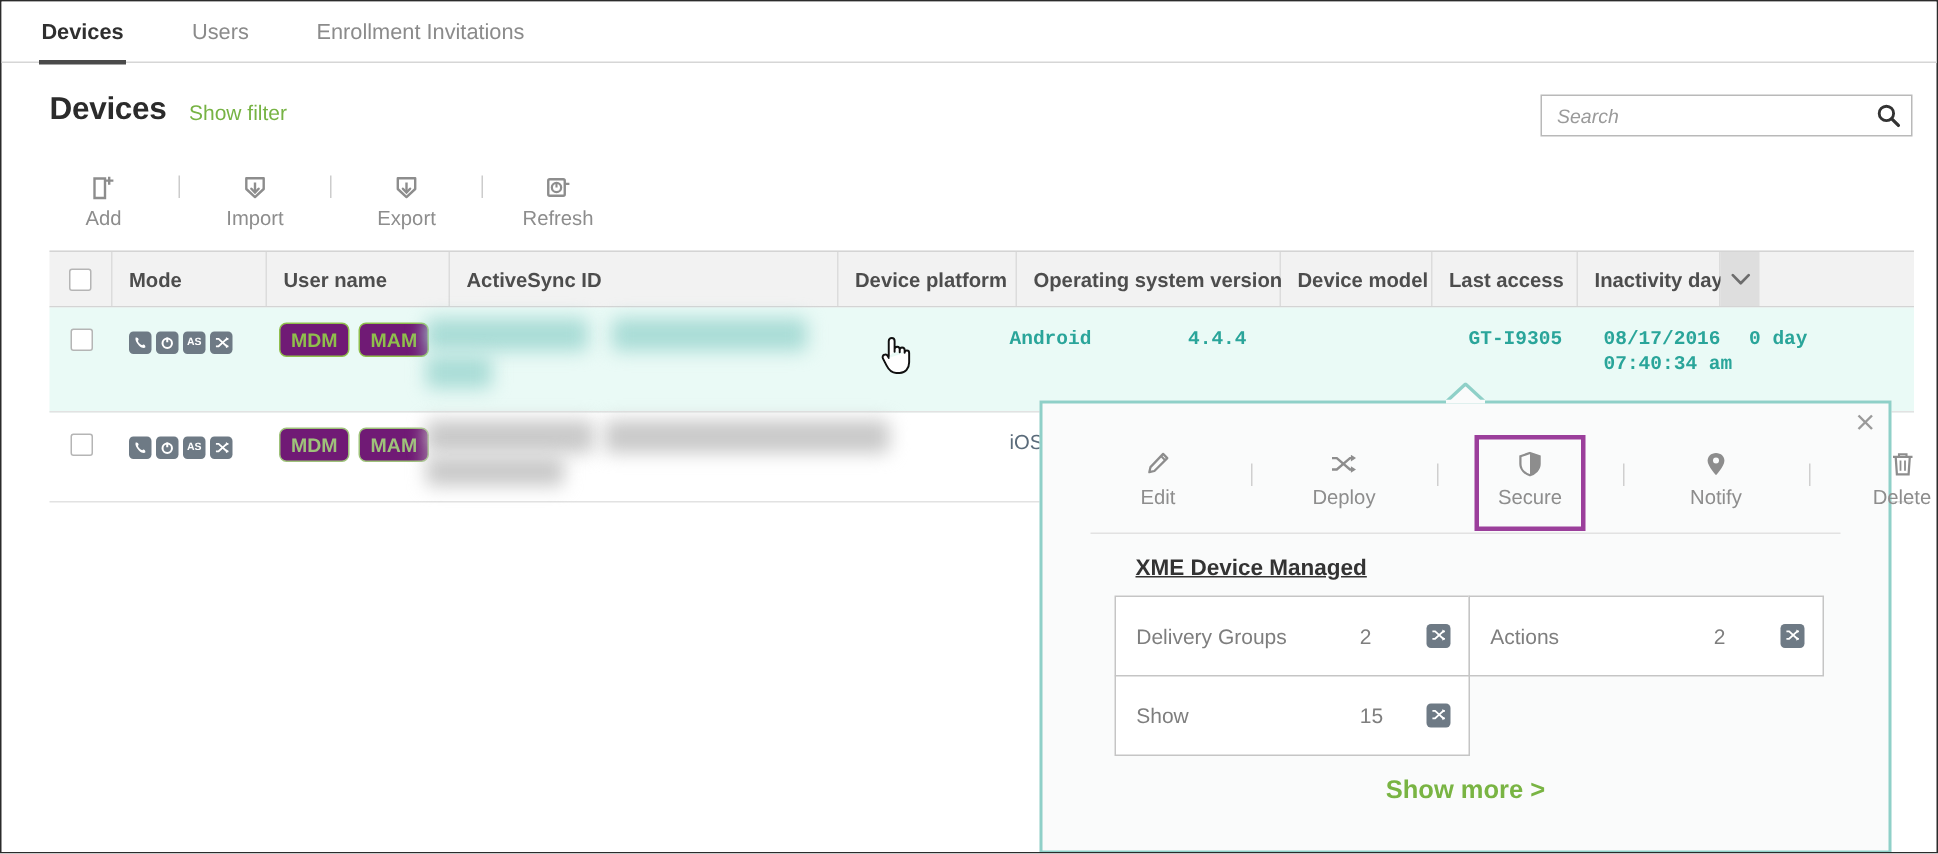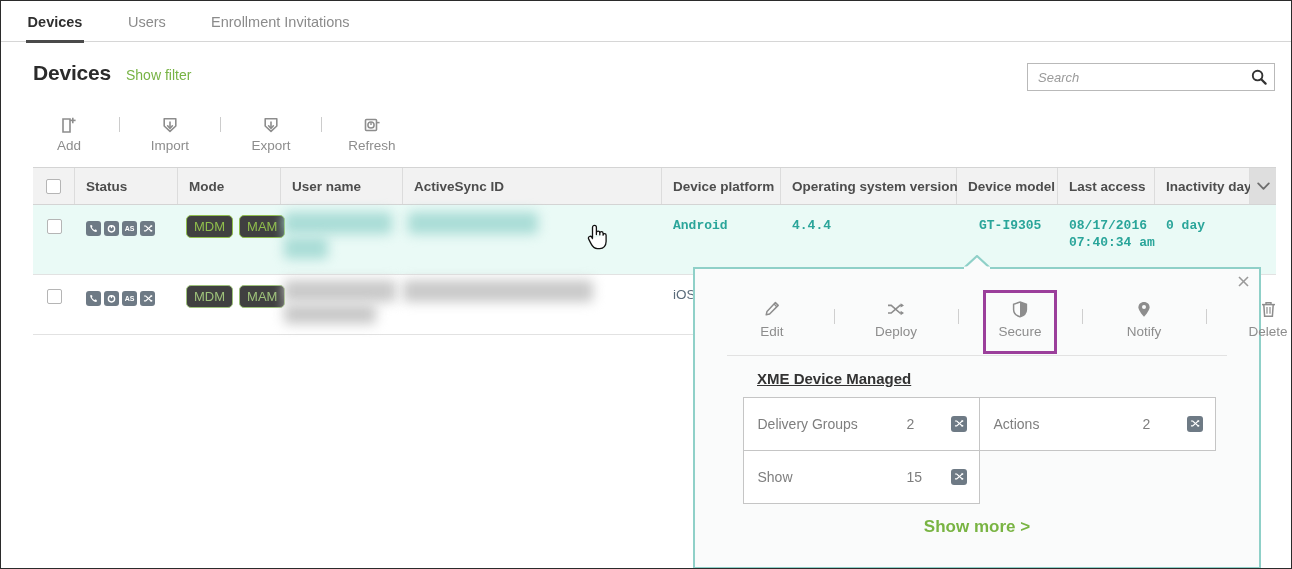--- a/index.html
+++ b/index.html
@@ -142,22 +142,22 @@
   .schip {
     width: 15px; height: 15px; border-radius: 3px;
     background: #6e7a85;
     display: flex; align-items: center; justify-content: center;
     color: #fff; font-size: 7px; font-weight: bold;
   }
   
   .modebadges { display: flex; gap: 6px; padding-top: 0px; }
   .badge {
     border: 1px solid #8fbe4c; border-radius: 5px;
-    color: #8fbe4c; font-weight: normal; font-size: 13px;
-    padding: 3px 7px; background: #404040;
+    color: #8fbe4c; font-weight: bold; font-size: 13px;
+    padding: 3px 7px; background: #701a75;
   }
   
   .blur {
     background: #c9c9c9;
     filter: blur(6px);
     border-radius: 4px;
   }
   .blur.teal { background: #a9dcd6; }
 
   
@@ -317,23 +317,20 @@
       <span class="tb-label">Refresh</span>
     </div>
 
   </div>
 
   <div class="table">
 
     <div class="thead">
       <div class="th checkcol" style="width:42px;">
         <span class="chk"></span>
-      </div>
-      <div class="th" style="width:103px;">
-        <span>Status</span>
       </div>
       <div class="th" style="width:103px;">
         <span>Mode</span>
       </div>
       <div class="th" style="width:122px;">
         <span>User name</span>
       </div>
       <div class="th" style="width:259px;">
         <span>ActiveSync ID</span>
       </div>

